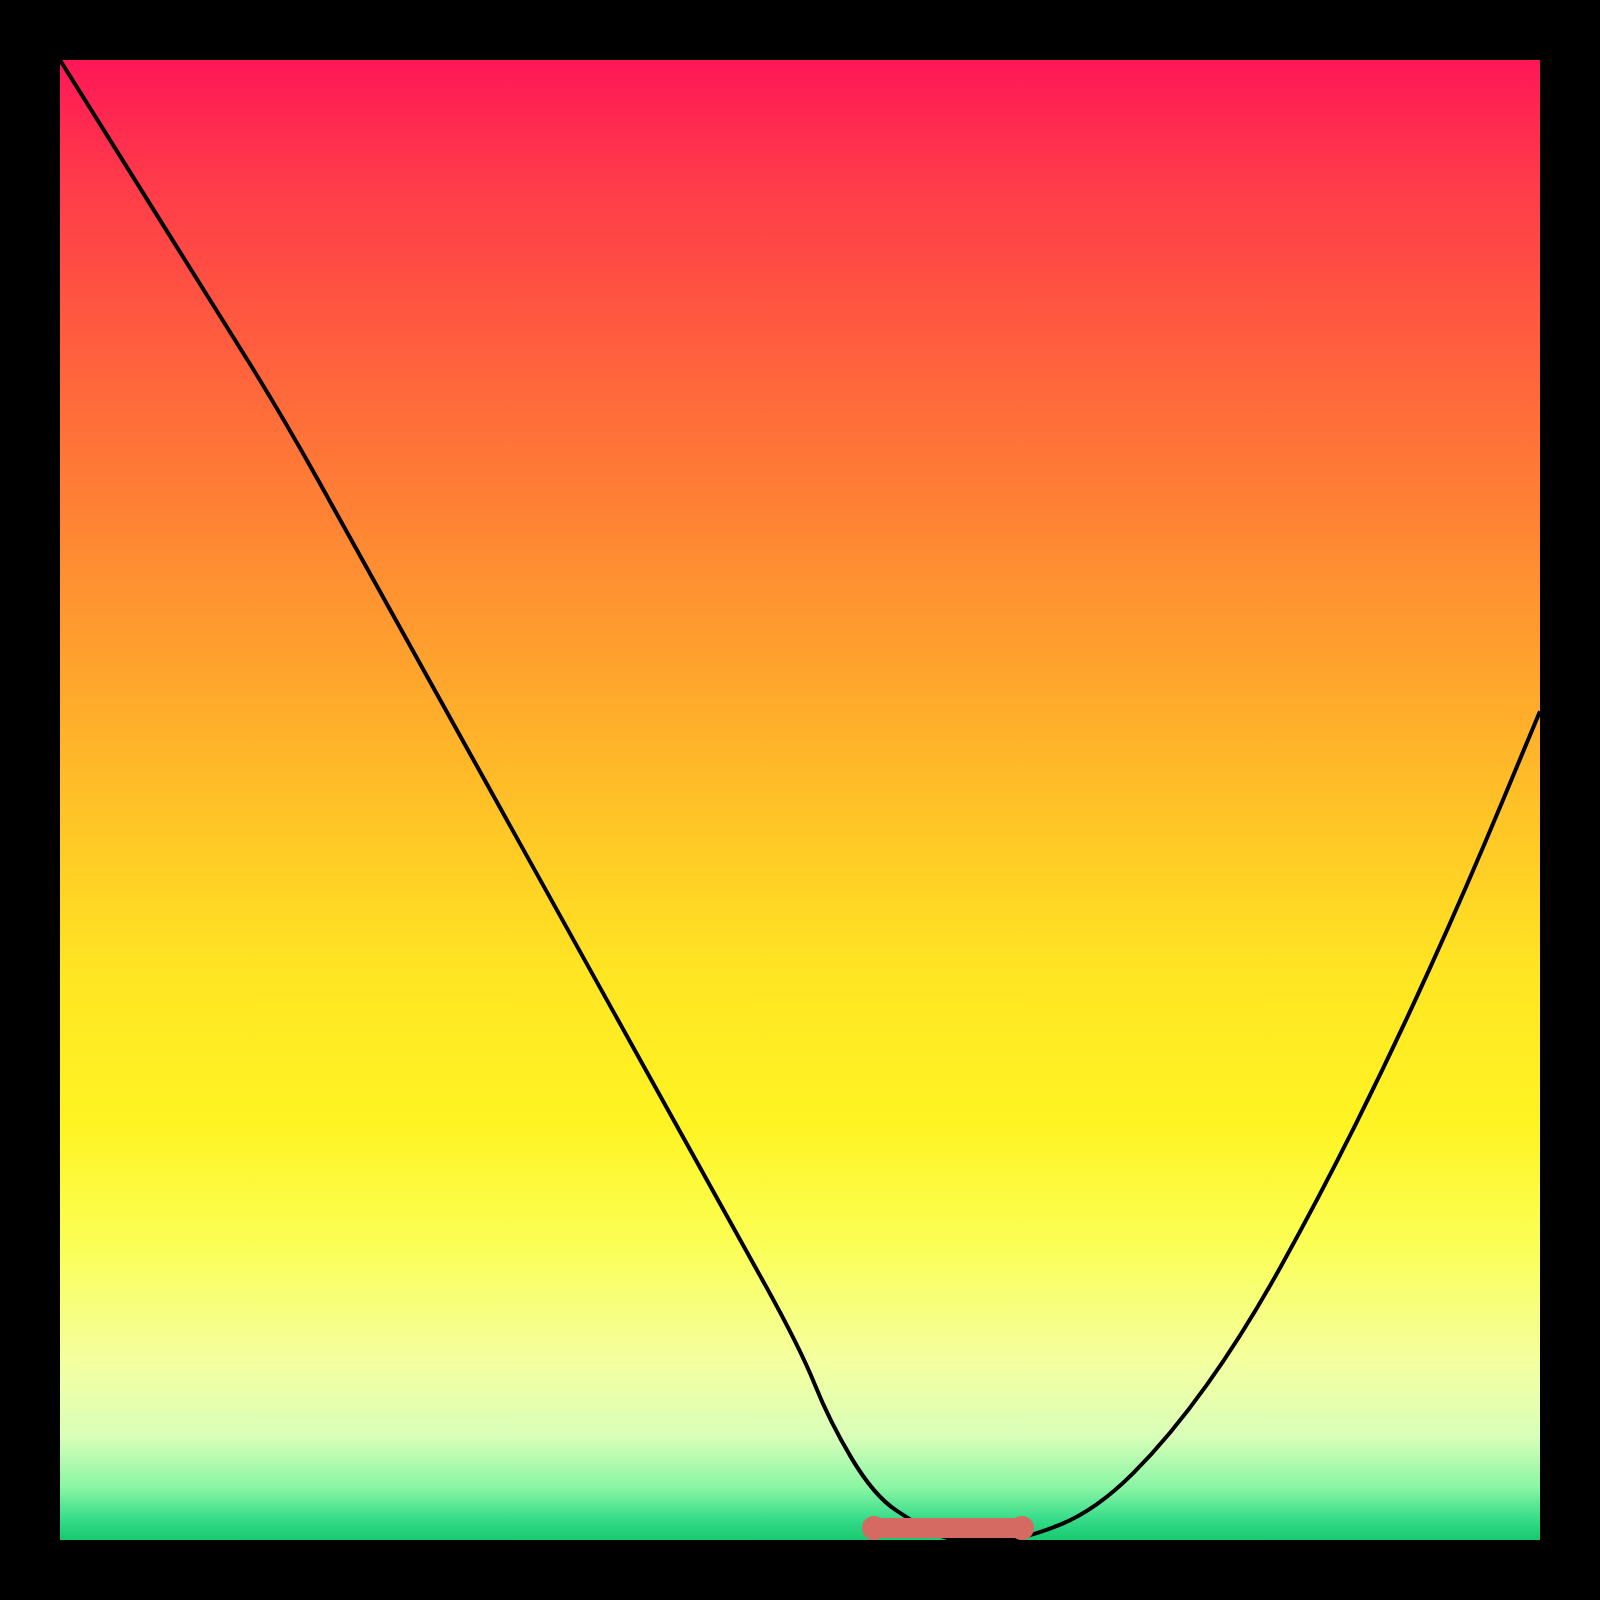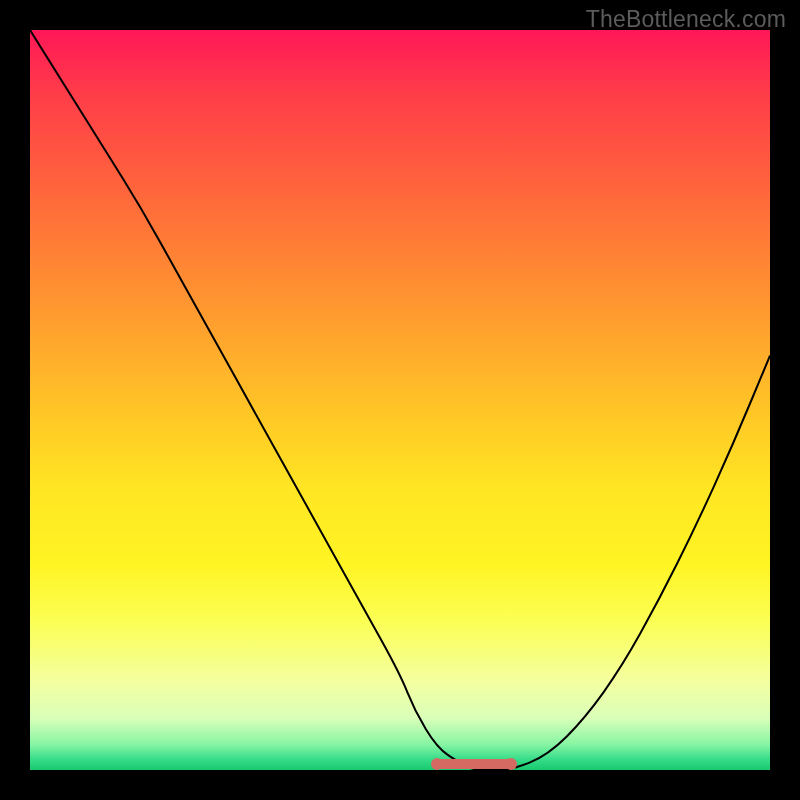--- a/index.html
+++ b/index.html
@@ -56,21 +56,20 @@
     overflow: visible;
   }
   .black-line { stroke: #000; stroke-width: 2; fill: none; }
   .flat-seg  { stroke: #d46a61; stroke-width: 10; fill: none; stroke-linecap: round; }
   .flat-dot  { fill: #d46a61; }
 </style>
 </head>
 <body>
 
 <div class="frame">
-  <div class="watermark">TheBottleneck.com</div>
   <div class="plot">
     <div class="gradient"></div>
     <svg class="curve" viewBox="0 0 740 740" preserveAspectRatio="none">
       <path id="main-curve" class="black-line" d="M 0,0 Q 37,59.19999999999993 55.5,88.79999999999995 Q 74,118.39999999999998 92.5,148 Q 111,177.60000000000002 129.5,210.9 Q 148,244.2 166.5,277.5 Q 185,310.8 203.5,344.1 Q 222,377.40000000000003 240.5,410.70000000000005 Q 259,444 277.5,477.3 Q 296,510.6 314.5,543.9000000000001 Q 333,577.2 351.5,610.5 Q 370,643.8 377.4,662.3 Q 384.8,680.8 395.90000000000003,699.3 Q 407.00000000000006,717.8 418.1,725.2 Q 429.2,732.6 436.6,736.3 Q 444,740 451.4,740 Q 458.8,740 469.9,740 Q 481,740 499.5,732.6 Q 518,725.2 536.5,706.7 Q 555,688.2 573.5,662.3 Q 592,636.4 610.5,603.0999999999999 Q 629,569.8 647.5,532.8 Q 666,495.79999999999995 684.5,455.09999999999997 Q 703,414.4 721.5,370 T 740,325.59999999999997"></path>
       <line id="flat-line" class="flat-seg" x1="407.00000000000006" x2="481" y1="734" y2="734"></line>
       <circle id="flat-dot-l" class="flat-dot" r="6" cx="407.00000000000006" cy="734"></circle>
       <circle id="flat-dot-r" class="flat-dot" r="6" cx="481" cy="734"></circle>
     </svg>
   </div>
 </div>

